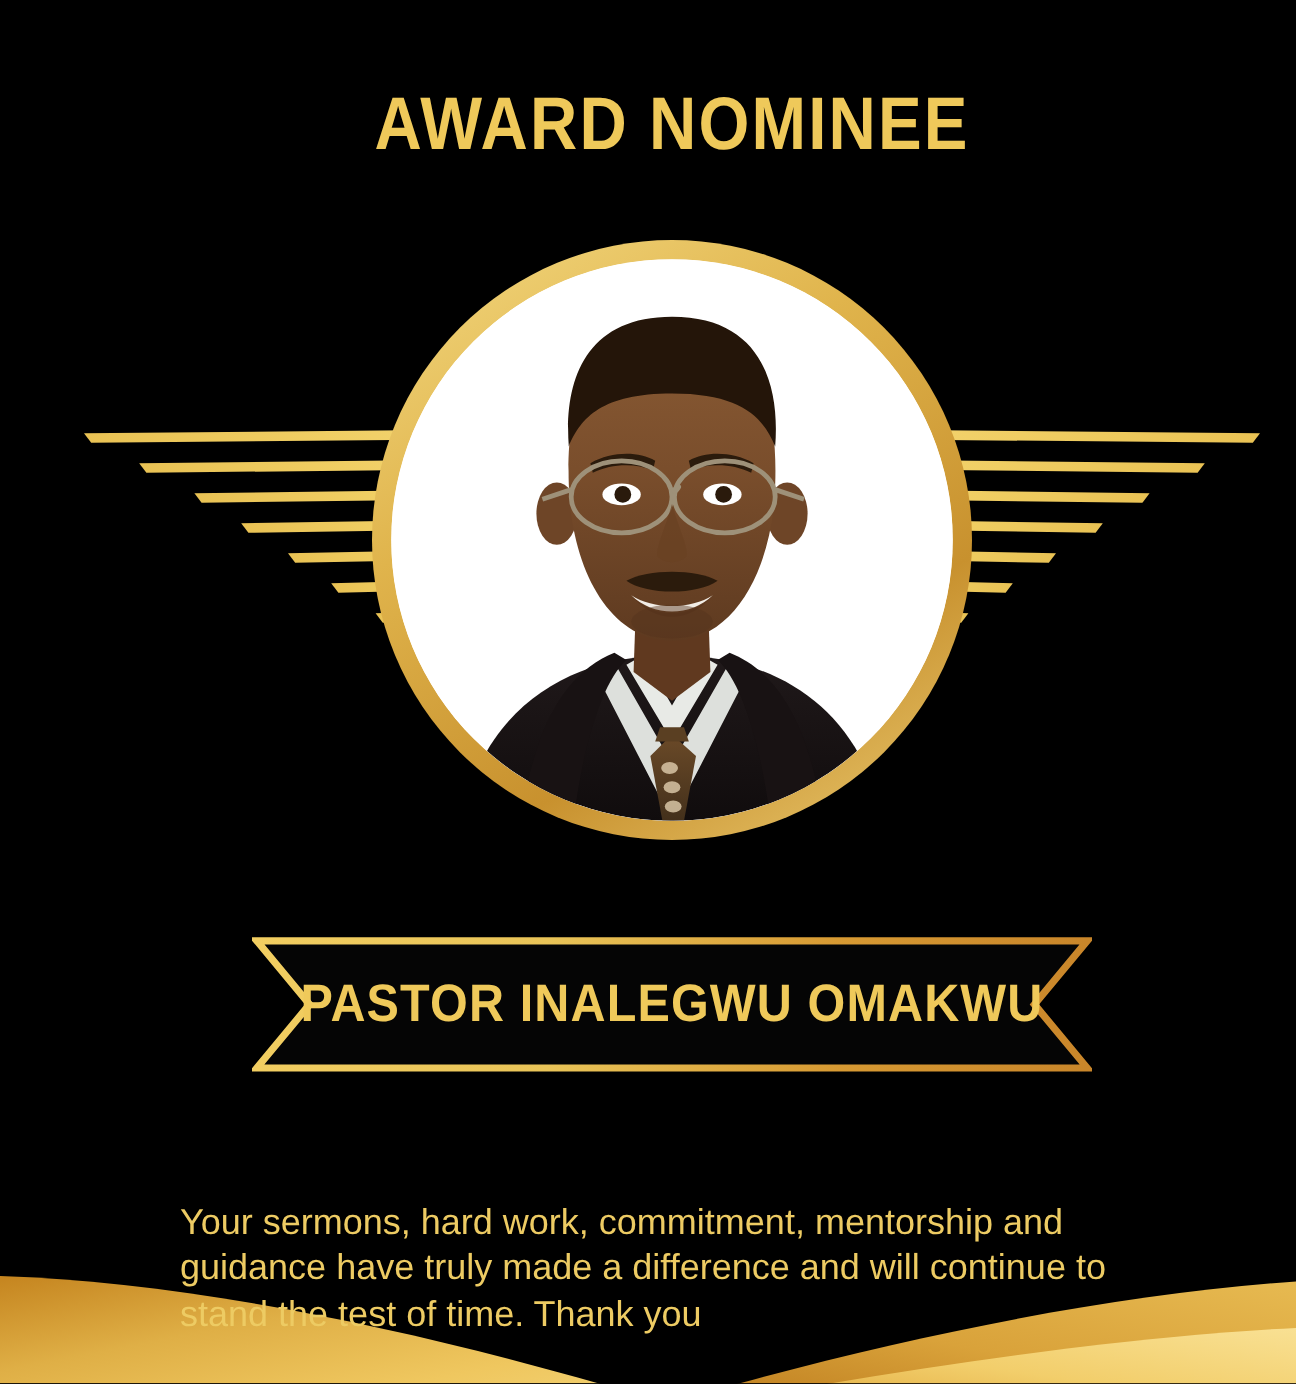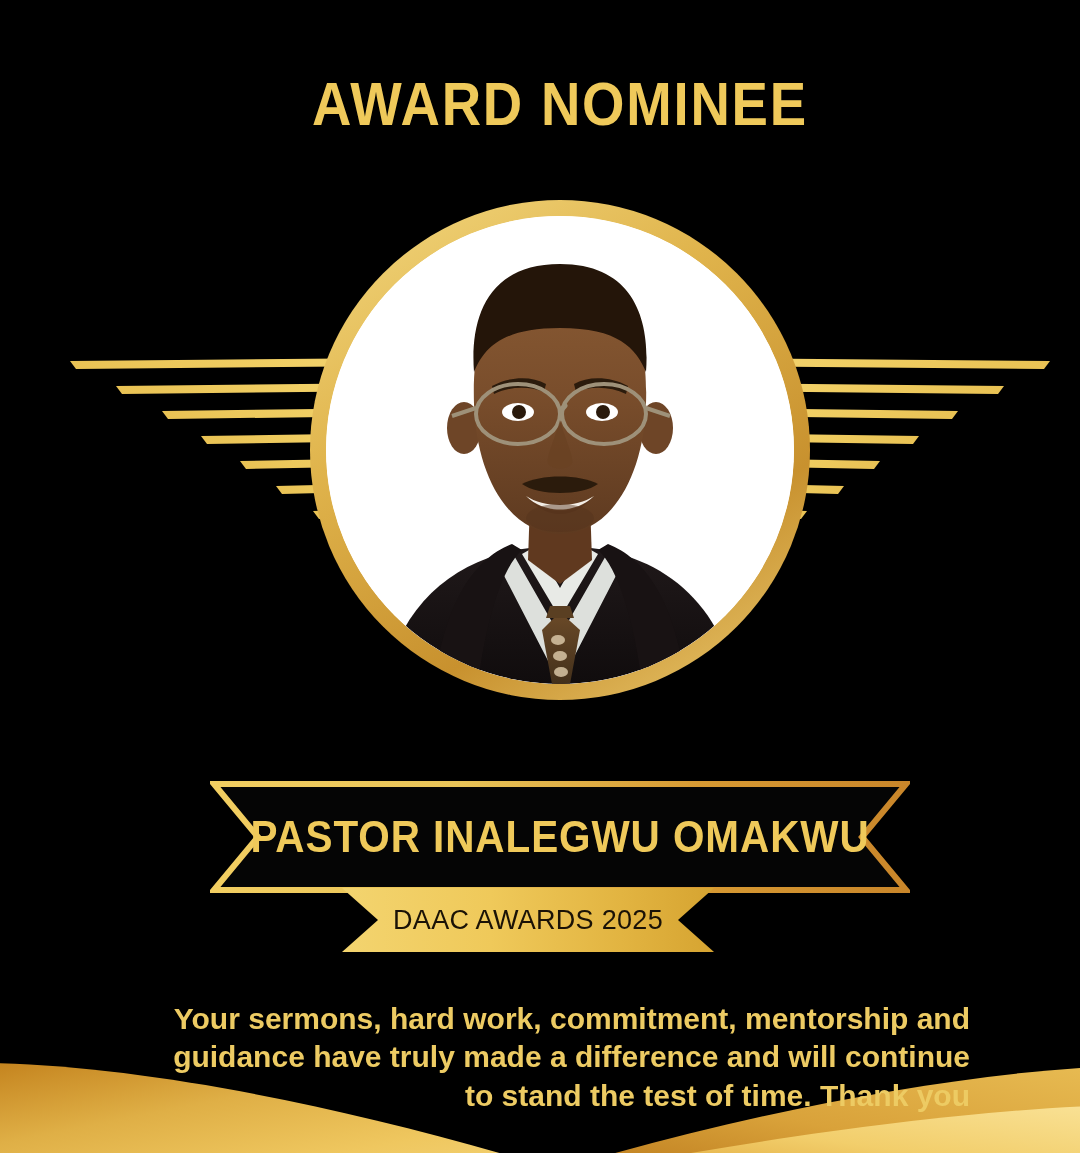--- a/index.html
+++ b/index.html
@@ -127,25 +127,25 @@
     letter-spacing: 0.3px;
   }
 
   
   #message {
     position: absolute;
     left: 50%;
     top: 1000px;
     transform: translateX(-50%);
     width: 820px;
-    text-align: right;
+    text-align: left;
     color: #EDCB63;
     font-size: 30px;
     line-height: 1.28;
-    font-weight: 700;
+    font-weight: 400;
     z-index: 5;
   }
 </style>
 </head>
 <body>
 
 <div id="poster">
 
   <svg class="corner-arcs" id="corner-top-left" viewBox="0 0 620 560">
     <defs>
@@ -332,30 +332,16 @@
           <stop offset="35%" stop-color="#E9C458"></stop>
           <stop offset="70%" stop-color="#D79A33"></stop>
           <stop offset="100%" stop-color="#C9862A"></stop>
         </linearGradient>
       </defs>
       <path d="M4,4 L696,4 L652,57 L696,110 L4,110 L48,57 Z" fill="#050505" stroke="url(#bannerStroke)" stroke-width="6" stroke-linejoin="miter"></path>
     </svg>
     <div id="nominee-name">PASTOR INALEGWU OMAKWU</div>
   </div>
 
-  <div id="award-ribbon">
-    <svg viewBox="0 0 372 64" preserveAspectRatio="none">
-      <defs>
-        <linearGradient id="ribbonFill" x1="0" y1="0" x2="1" y2="0">
-          <stop offset="0%" stop-color="#F3D46F"></stop>
-          <stop offset="40%" stop-color="#EFC95A"></stop>
-          <stop offset="75%" stop-color="#E2B441"></stop>
-          <stop offset="100%" stop-color="#D6A431"></stop>
-        </linearGradient>
-      </defs>
-      <path d="M0,0 L372,0 L336,32 L372,64 L0,64 L36,32 Z" fill="url(#ribbonFill)"></path>
-    </svg>
-    <div id="award-ribbon-label">DAAC AWARDS 2025</div>
-  </div>
 
   <div id="message">Your sermons, hard work, commitment, mentorship and guidance have truly made a difference and will continue to stand the test of time. Thank you</div>
 
 </div>
 
 </body></html>

